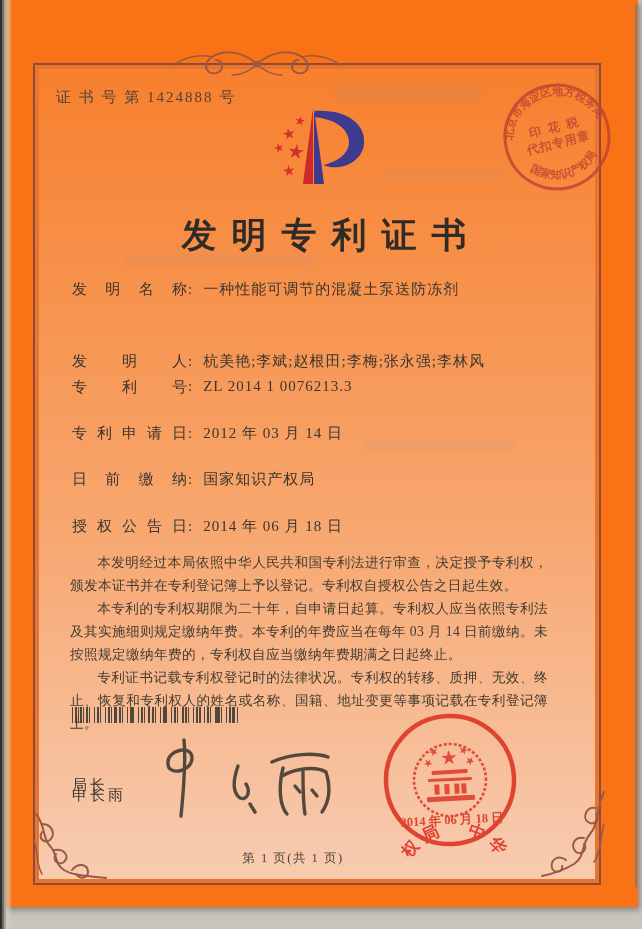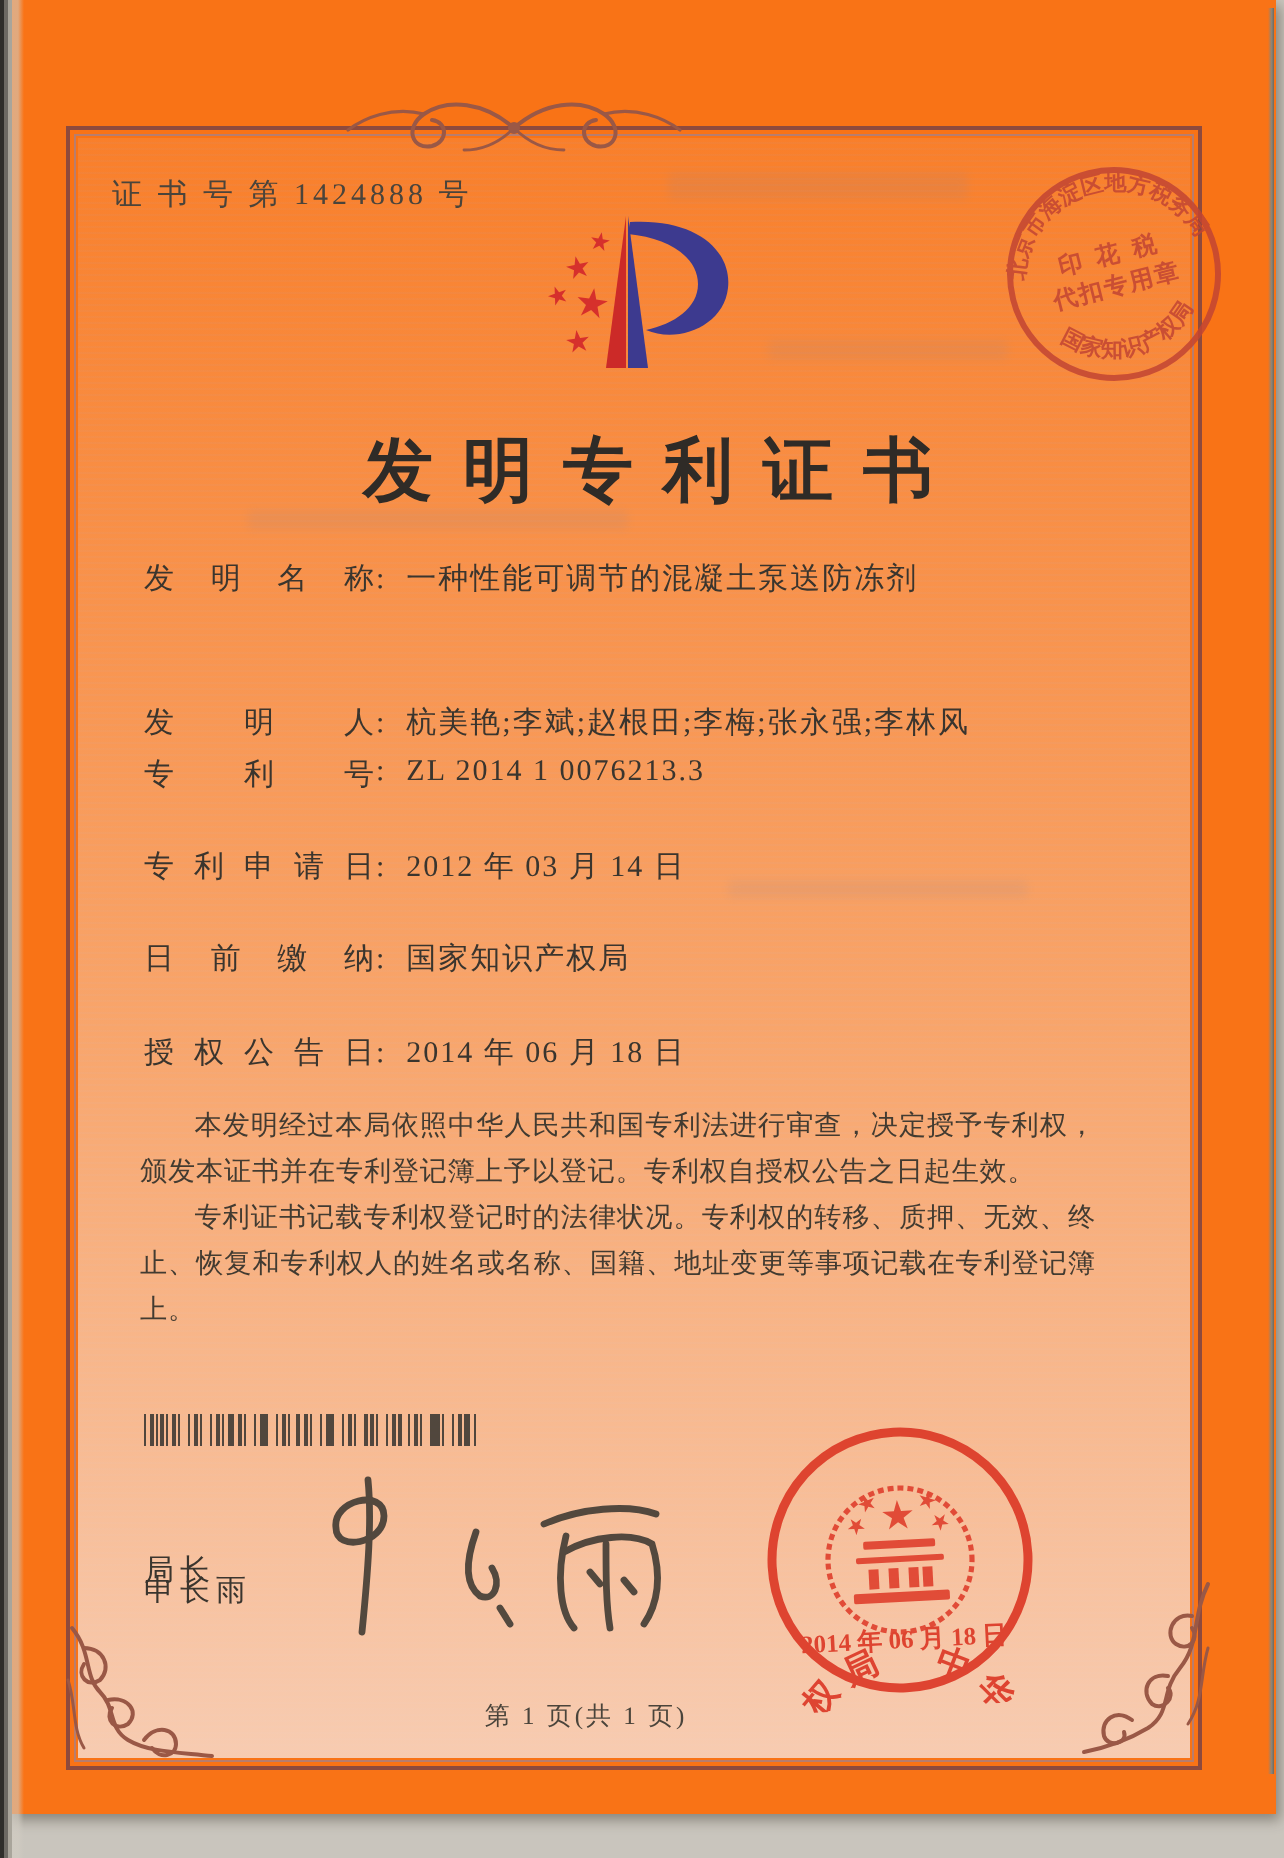--- a/index.html
+++ b/index.html
@@ -180,20 +180,21 @@
     <div class="field-row" style="top:470px;">
       <span class="field-label">日前缴纳</span><span class="field-colon">:</span><span>国家知识产权局</span>
     </div>
     <div class="field-row" style="top:517px;">
       <span class="field-label">授权公告日</span><span class="field-colon">:</span><span>2014 年 06 月 18 日</span>
     </div>
   </div>
 
   <div class="body-text">
     <p>本发明经过本局依照中华人民共和国专利法进行审查，决定授予专利权，颁发本证书并在专利登记簿上予以登记。专利权自授权公告之日起生效。</p>
+    <p>本专利的专利权期限为二十年，自申请日起算。专利权人应当依照专利法及其实施细则规定缴纳年费。本专利的年费应当在每年 03 月 14 日前缴纳。未按照规定缴纳年费的，专利权自应当缴纳年费期满之日起终止。</p>
     <p>专利证书记载专利权登记时的法律状况。专利权的转移、质押、无效、终止、恢复和专利权人的姓名或名称、国籍、地址变更等事项记载在专利登记簿上。</p>
   </div>
 
   <div class="barcode"></div>
 
   <div class="director" style="top:752px;margin-top:24px;">局长</div>
   <div class="director" style="top:786px;">申长雨</div>
 
   <svg class="sig-svg" width="200" height="104" viewBox="0 0 200 104">
     <g stroke="#423c34" stroke-width="3.4" fill="none" stroke-linecap="round" opacity=".9">

